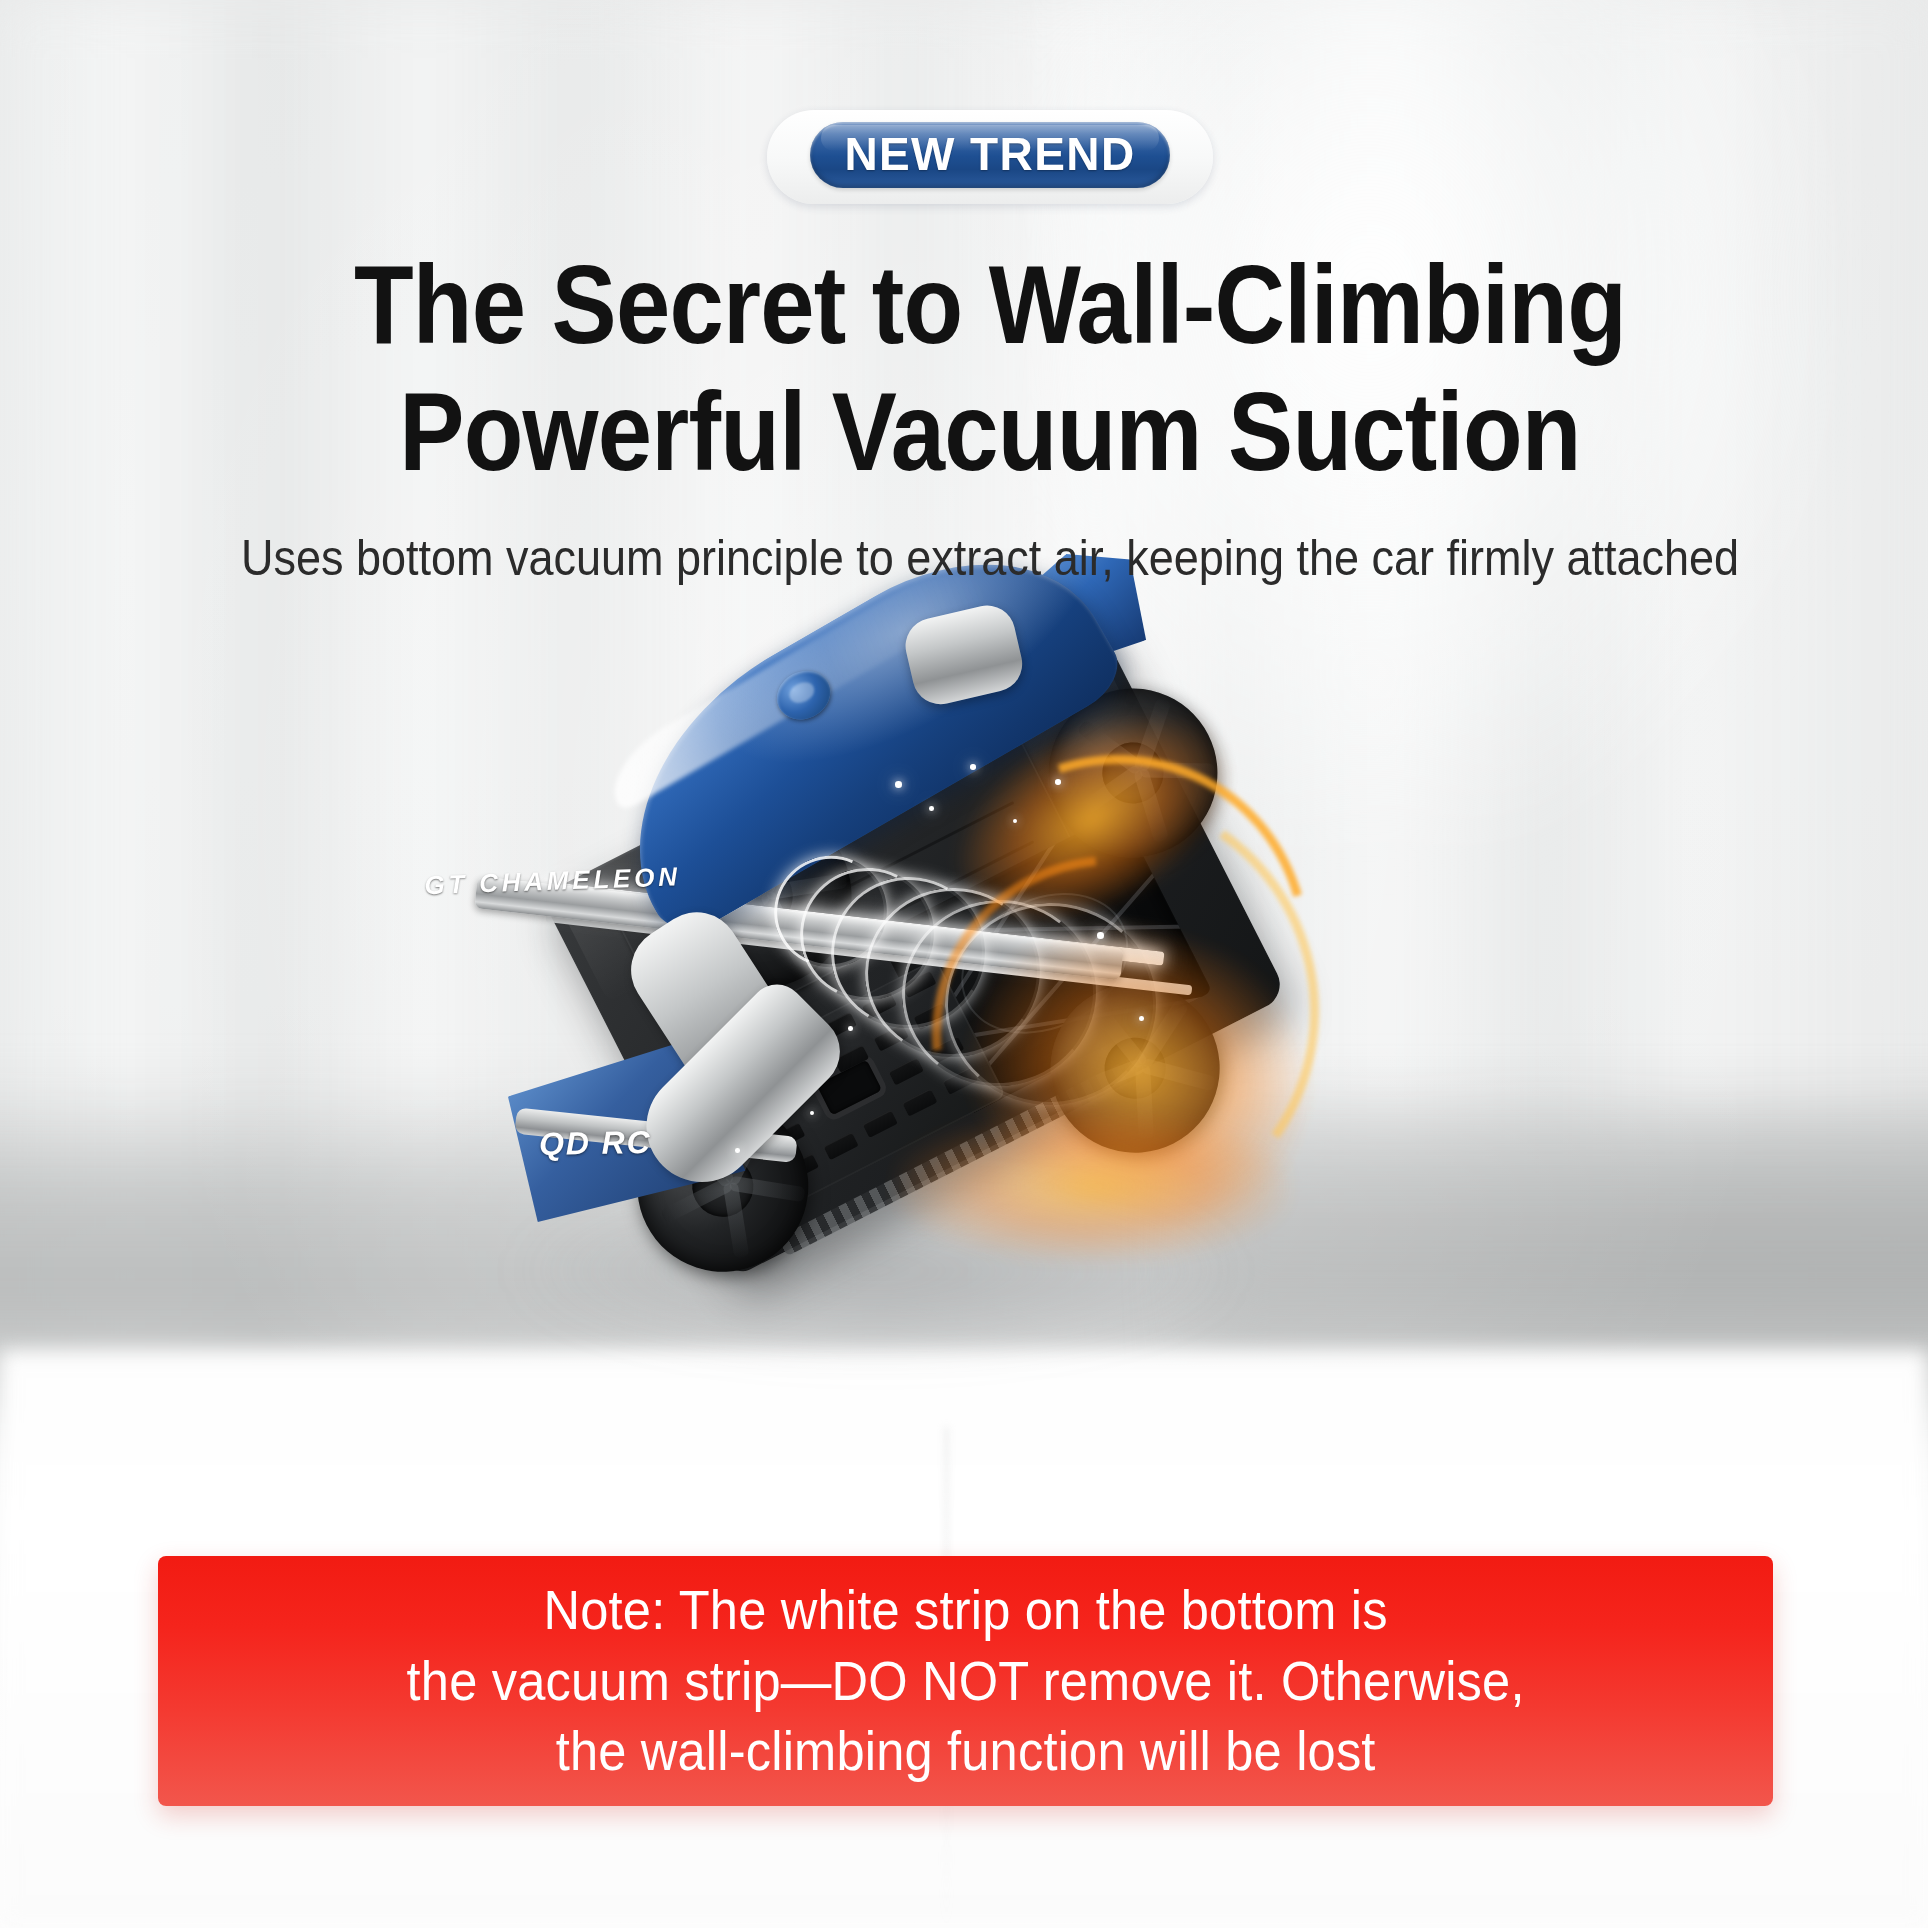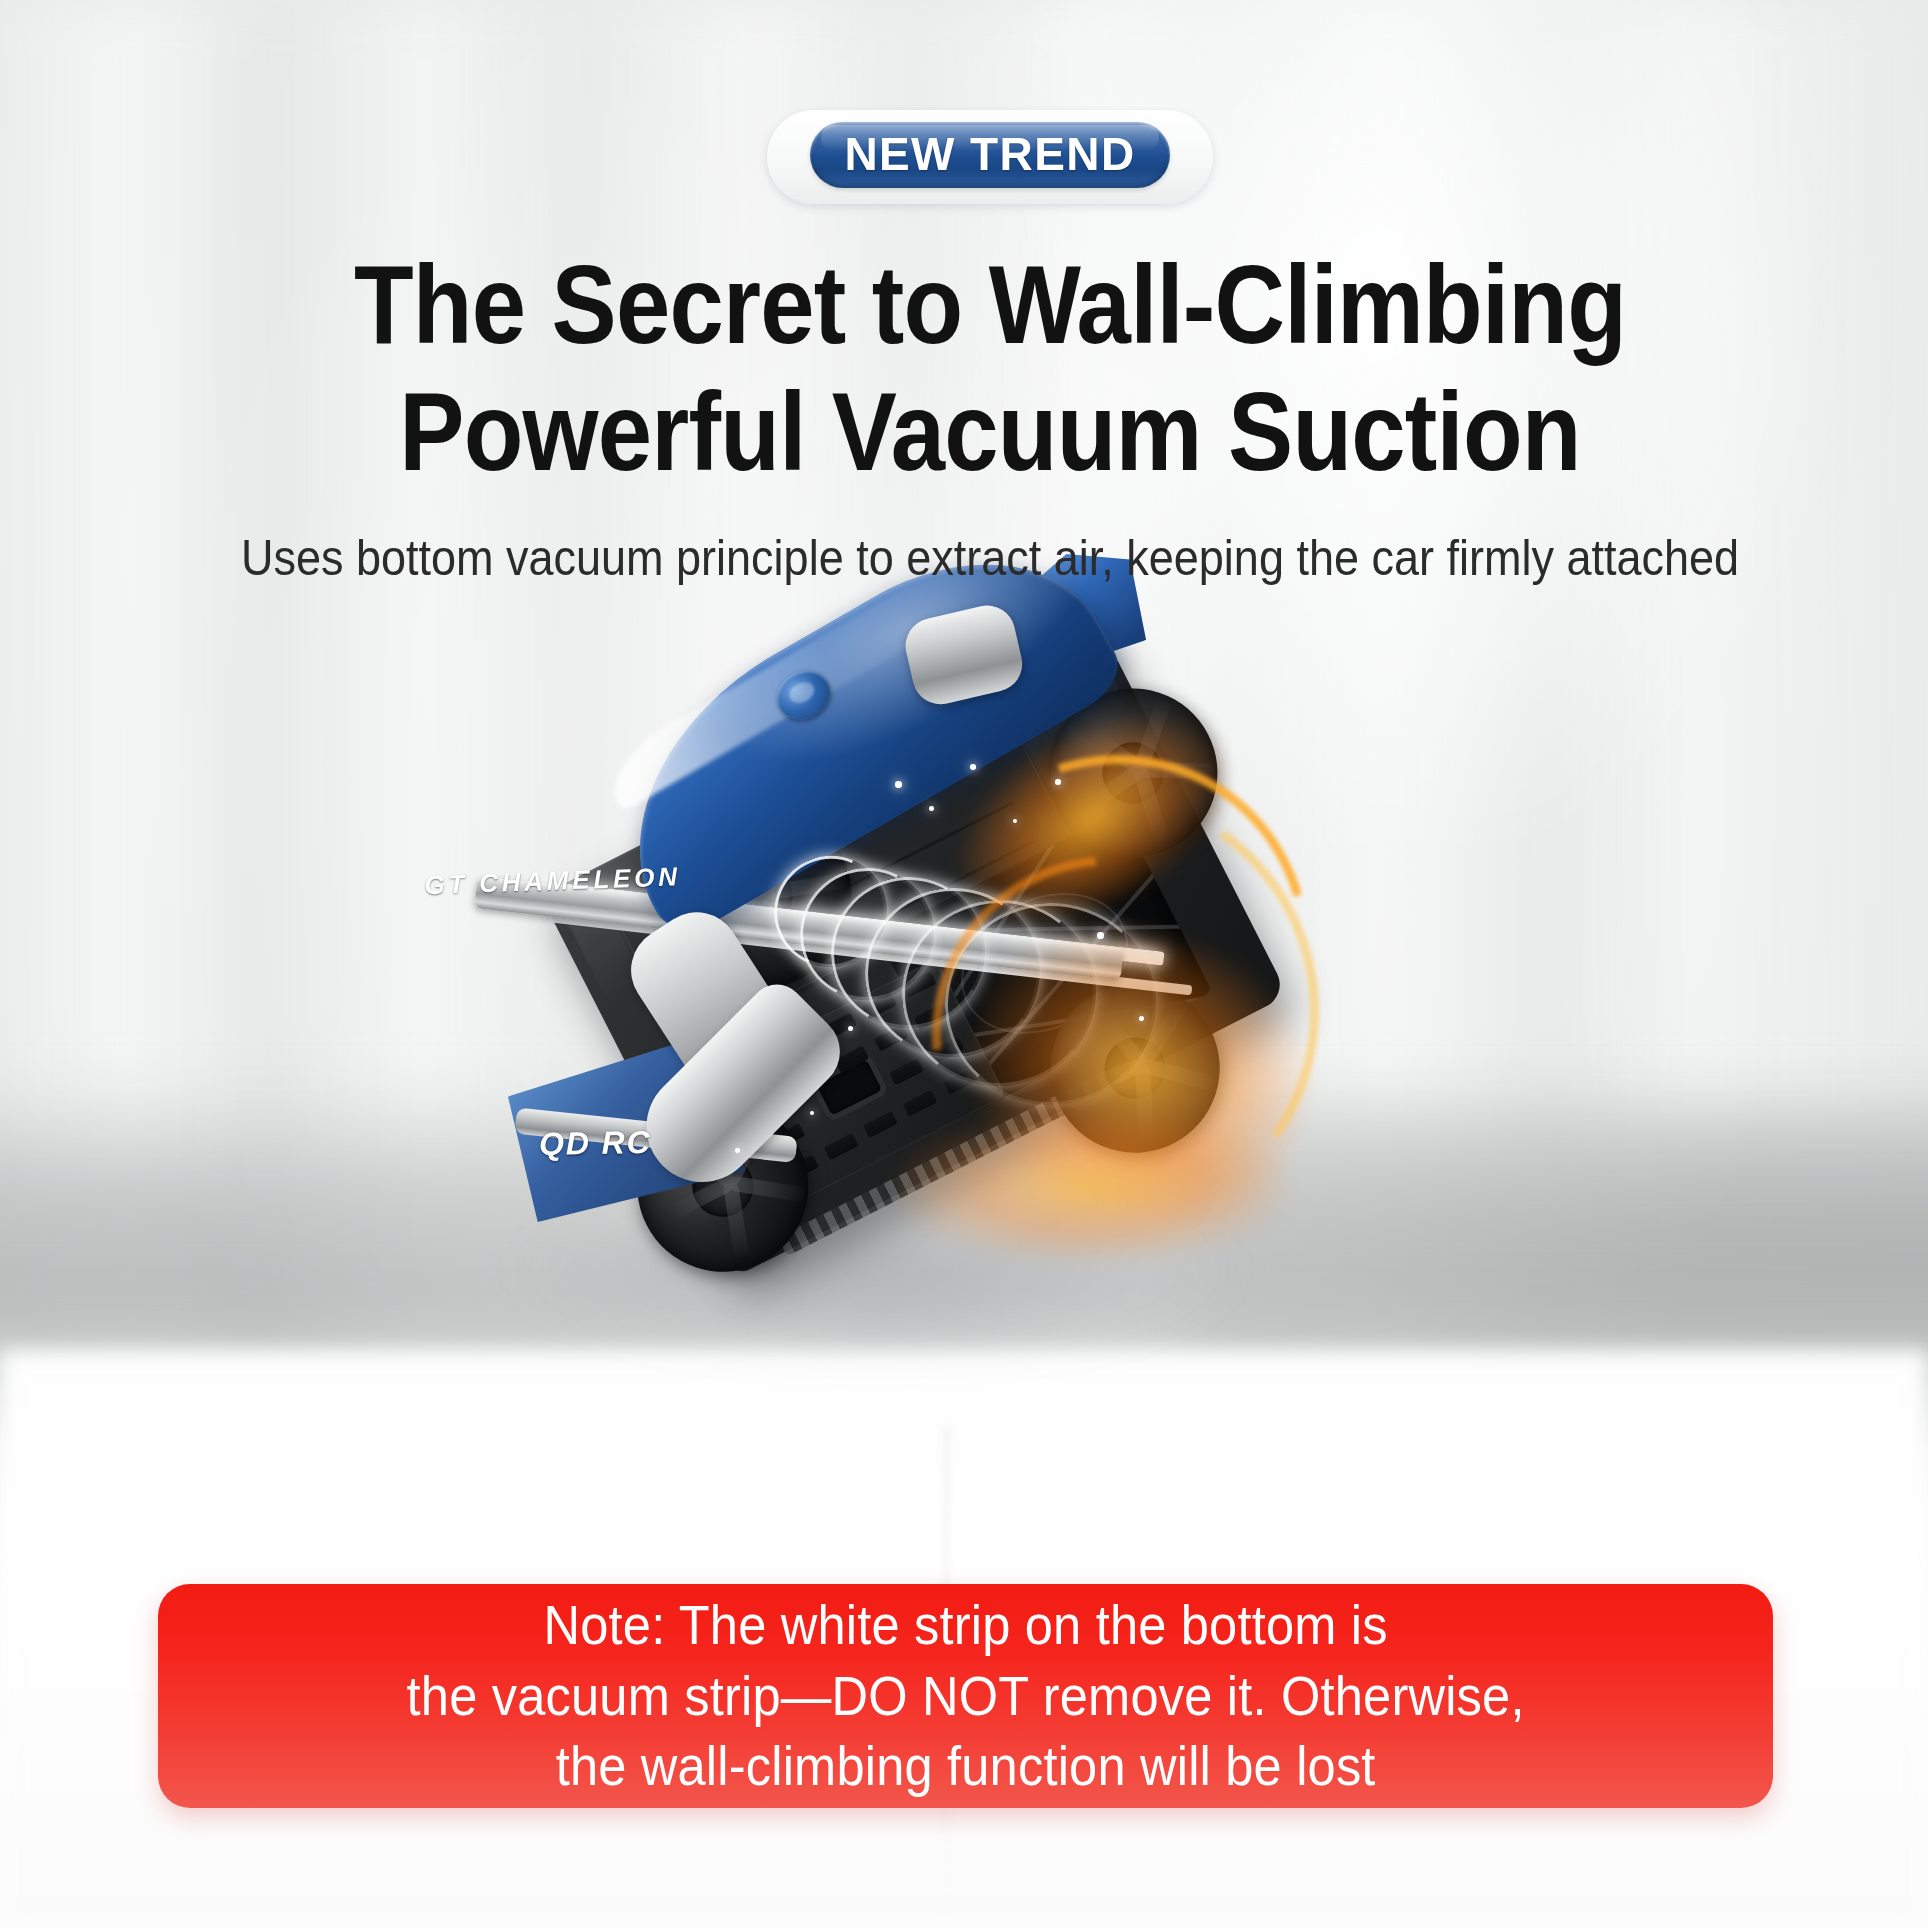--- a/index.html
+++ b/index.html
@@ -377,28 +377,27 @@
   }
   .glow-orange{
     position:absolute;
     background:radial-gradient(ellipse at 50% 50%, rgba(255,176,40,.85) 0%, rgba(255,128,18,.45) 40%, rgba(255,110,0,0) 75%);
     filter:blur(7.5px);
   }
 
   
   .note{
     position:absolute;
-    left:158px; top:1556px; width:1615px; height:224px;
-    border-radius:32px;
+    left:158px; top:1556px; width:1615px; height:250px;
+    border-radius:8px;
     background:linear-gradient(180deg,#f21b12 0%,#f5241c 28%,#f43a31 62%,#f2564c 100%);
     box-shadow:0 9.4px 24.5px rgba(210,40,30,.22);
     z-index:30;
     display:flex; align-items:center; justify-content:center;
     padding:9.4px 56px;
-    margin-top:28px;
   }
   .note-text{
     text-align:center; color:#ffffff;
     font-size:55px; line-height:1.28; font-weight:400;
     transform:scaleX(.92);
     letter-spacing:0.2px;
   }
   .note-text span{ display:block; white-space:nowrap; }
 </style>
 </head>

